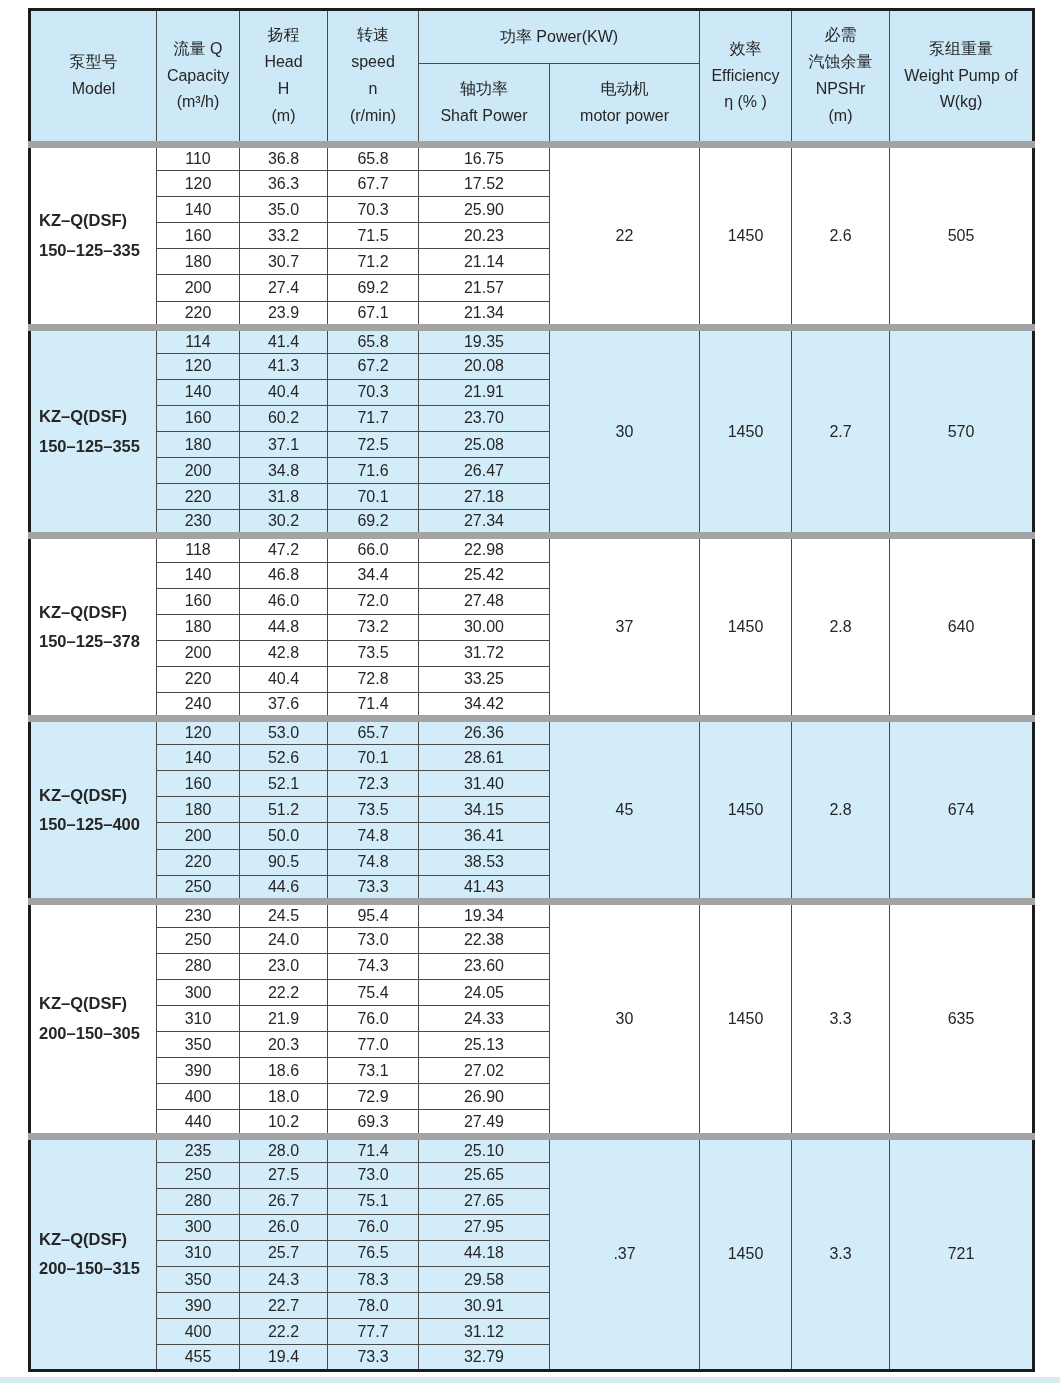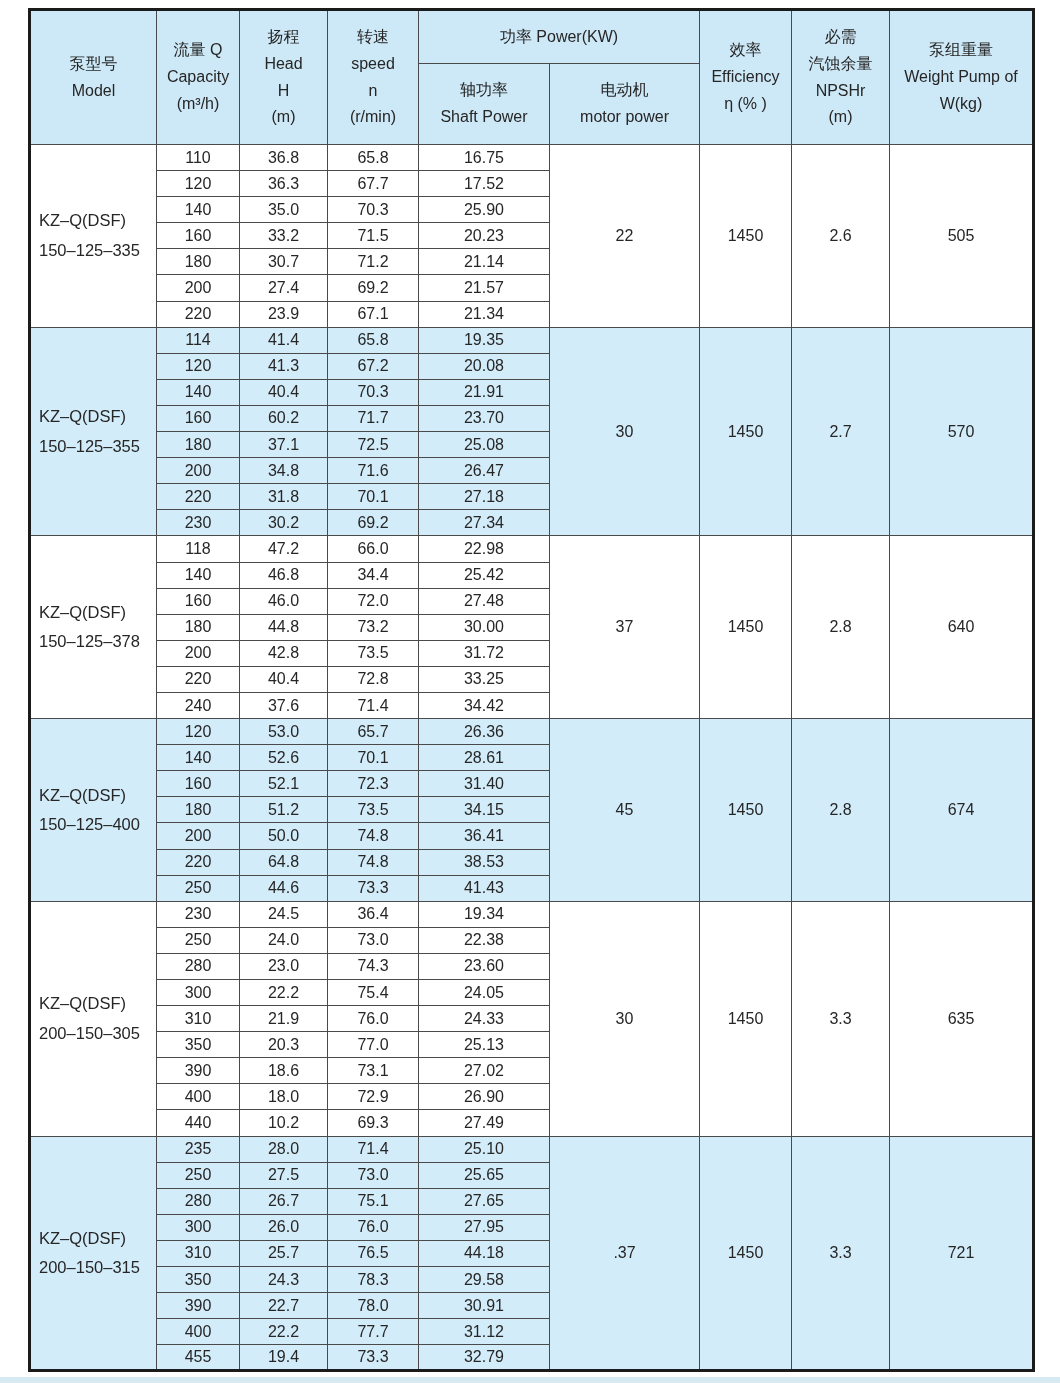--- a/index.html
+++ b/index.html
@@ -31,28 +31,28 @@
     font-size: 16px;
     line-height: 1.68;
   }
   thead tr.h-top { height: 54px; }
   thead tr.h-sub { height: 81px; }
   thead th { border-bottom-width: 2px; }
   thead .hline { display: block; }
   tbody td { font-size: 16px; background: #ffffff; }
   tbody tr { height: 26.1px; }
   tbody tr.band td { background: #d3ecf9; }
-  tbody tr.group-start td { border-top: 1px solid #a3a3a3; }
+  tbody tr.group-start td { border-top: 7px solid #a3a3a3; }
   td.model-cell {
     text-align: left;
     padding-left: 8px;
     font-size: 16.5px;
     line-height: 1.78;
   }
-  td.model-cell .model-line { display: block; }
+  td.model-cell .model-line { display: block; font-weight: bold; }
   .bottom-strip {
     position: absolute;
     left: 0; right: 0; bottom: 0;
     height: 6px;
     background: #d7eaf4;
   }
 </style>
 </head>
 <body>
 
@@ -310,38 +310,38 @@
         <td>34.15</td>
       </tr>
       <tr class="band">
         <td>200</td>
         <td>50.0</td>
         <td>74.8</td>
         <td>36.41</td>
       </tr>
       <tr class="band">
         <td>220</td>
-        <td>64.8</td>
+        <td>90.5</td>
         <td>74.8</td>
         <td>38.53</td>
       </tr>
       <tr class="band">
         <td>250</td>
         <td>44.6</td>
         <td>73.3</td>
         <td>41.43</td>
       </tr>
       <tr class="group-start">
         <td class="model-cell" rowspan="9">
           <span class="model-line">KZ–Q(DSF)</span>
           <span class="model-line">200–150–305</span>
         </td>
         <td>230</td>
         <td>24.5</td>
-        <td>36.4</td>
+        <td>95.4</td>
         <td>19.34</td>
         <td rowspan="9">30</td>
         <td rowspan="9">1450</td>
         <td rowspan="9">3.3</td>
         <td rowspan="9">635</td>
       </tr>
       <tr>
         <td>250</td>
         <td>24.0</td>
         <td>73.0</td>

